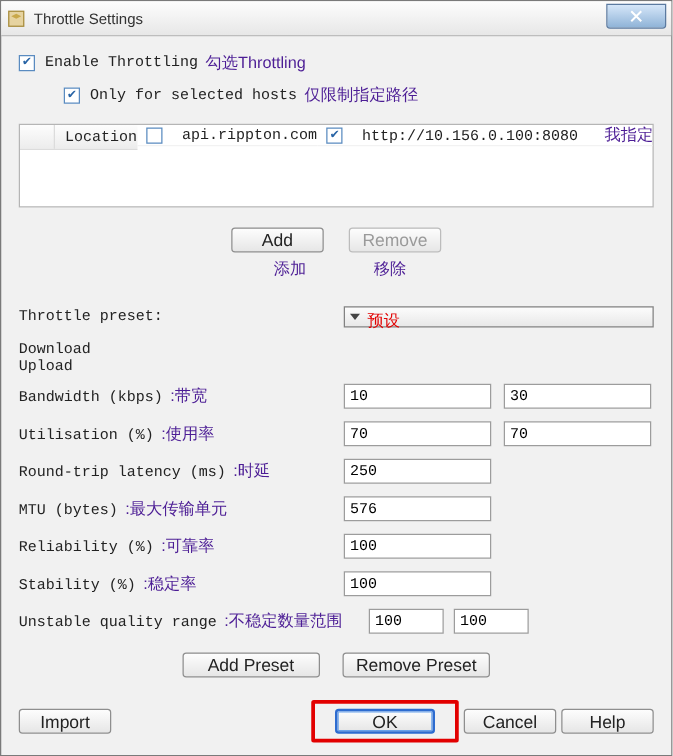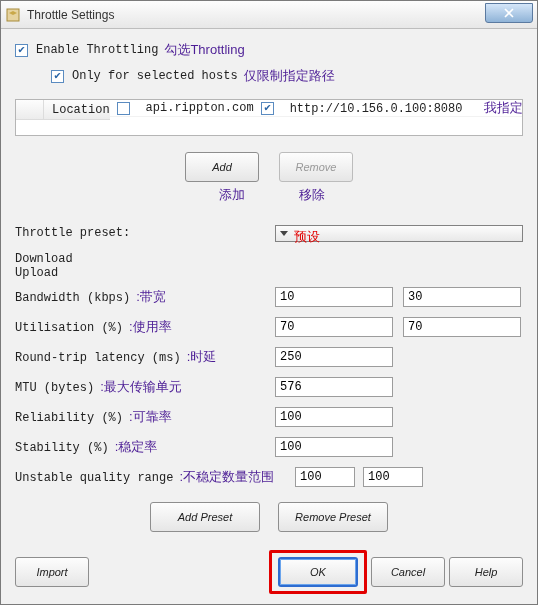--- a/index.html
+++ b/index.html
@@ -79,27 +79,26 @@
   .listhead .colchk { width: 28px; border-right: 1px solid #dcdcdc; height: 100%; }
   .listhead .colloc { padding-left: 8px; flex: 1; }
   .listrow {
     height: 17px; display: flex; align-items: center;
     border-bottom: 1px solid #f2f2f2;
   }
   .listrow .rcbox { width: 28px; display:flex; align-items:center; justify-content:center; }
   .listrow .rcbox .chk { margin-right: 0; }
   .listrow .rtxt { padding-left: 8px; flex: 1; white-space: nowrap; }
   .btn {
-    min-width: 74px; height: 30px;
+    min-width: 74px; height: 20px;
     background: linear-gradient(#fdfdfd, #e6e6e6);
     border: 1px solid #8e8e8e; border-radius: 3px;
-    font-family: Tahoma, sans-serif; font-size: 11px;
+    font-family: Tahoma, sans-serif; font-size: 14px;
     display: inline-flex; align-items: center; justify-content: center;
     padding: 0 10px;
-    font-style: italic;
   }
   .btn.disabled { color: #9a9a9a; border-color: #bcbcbc; }
   .btn.primary { border: 2px solid #2d6cd0; box-shadow: 0 0 0 1px #6aa4ec inset; }
   .midbtns { display: flex; gap: 20px; justify-content: center; margin-top: 16px; }
   .midannot { display: flex; gap: 48px; justify-content: center; margin-top: 4px; }
   .form-area { margin-top: 14px; flex: 1; }
   .form-row { display: flex; align-items: center; height: 30px; }
   .label-col { width: 260px; }
   .col-head { display: flex; margin-top: 4px; margin-bottom: 2px; flex-direction: column; }
   .inp {
@@ -116,21 +115,21 @@
   }
   .selectbox .tri { width: 0; height: 0; border-left: 4px solid transparent; border-right: 4px solid transparent; border-top: 5px solid #444; }
   .sel-annot { position: absolute; left: 18px; top: 2px; color: #e20000; font-family: "Microsoft YaHei", sans-serif; font-size: 13px; }
   .preset-btns { display: flex; gap: 18px; justify-content: center; margin-top: 10px; }
   .bottom-btns {
     display: flex; gap: 4px; align-items: center;
     margin-top: 18px;
   }
   .bottom-btns .gap { flex: 1; }
   .ok-highlight {
-    border: 3px solid #e20000; padding: 4px 6px; border-radius: 2px;
+    border: 3px solid #e20000; padding: 4px 16px; border-radius: 2px;
   }
 </style>
 </head>
 <body>
 
 <div class="window">
   <div class="titlebar">
     <span class="icon">
       <svg width="14" height="14" viewBox="0 0 14 14">
           <rect x="1" y="1" width="12" height="12" fill="#e6d3a0" stroke="#a78b3a"></rect>

